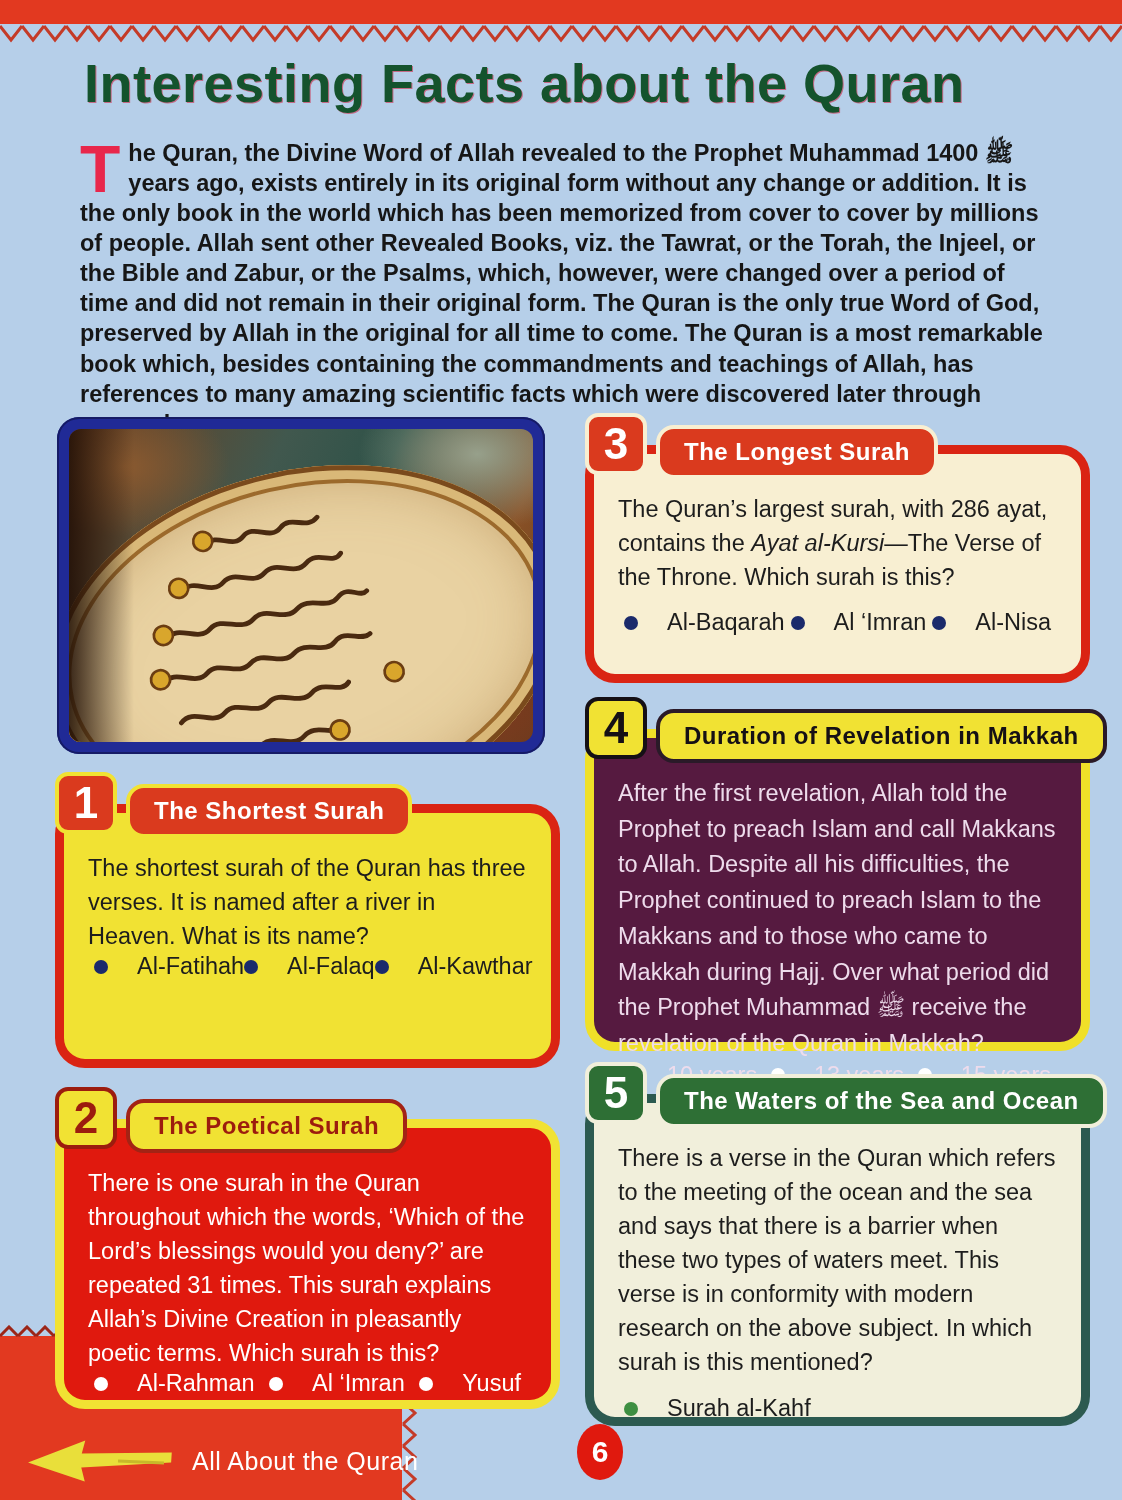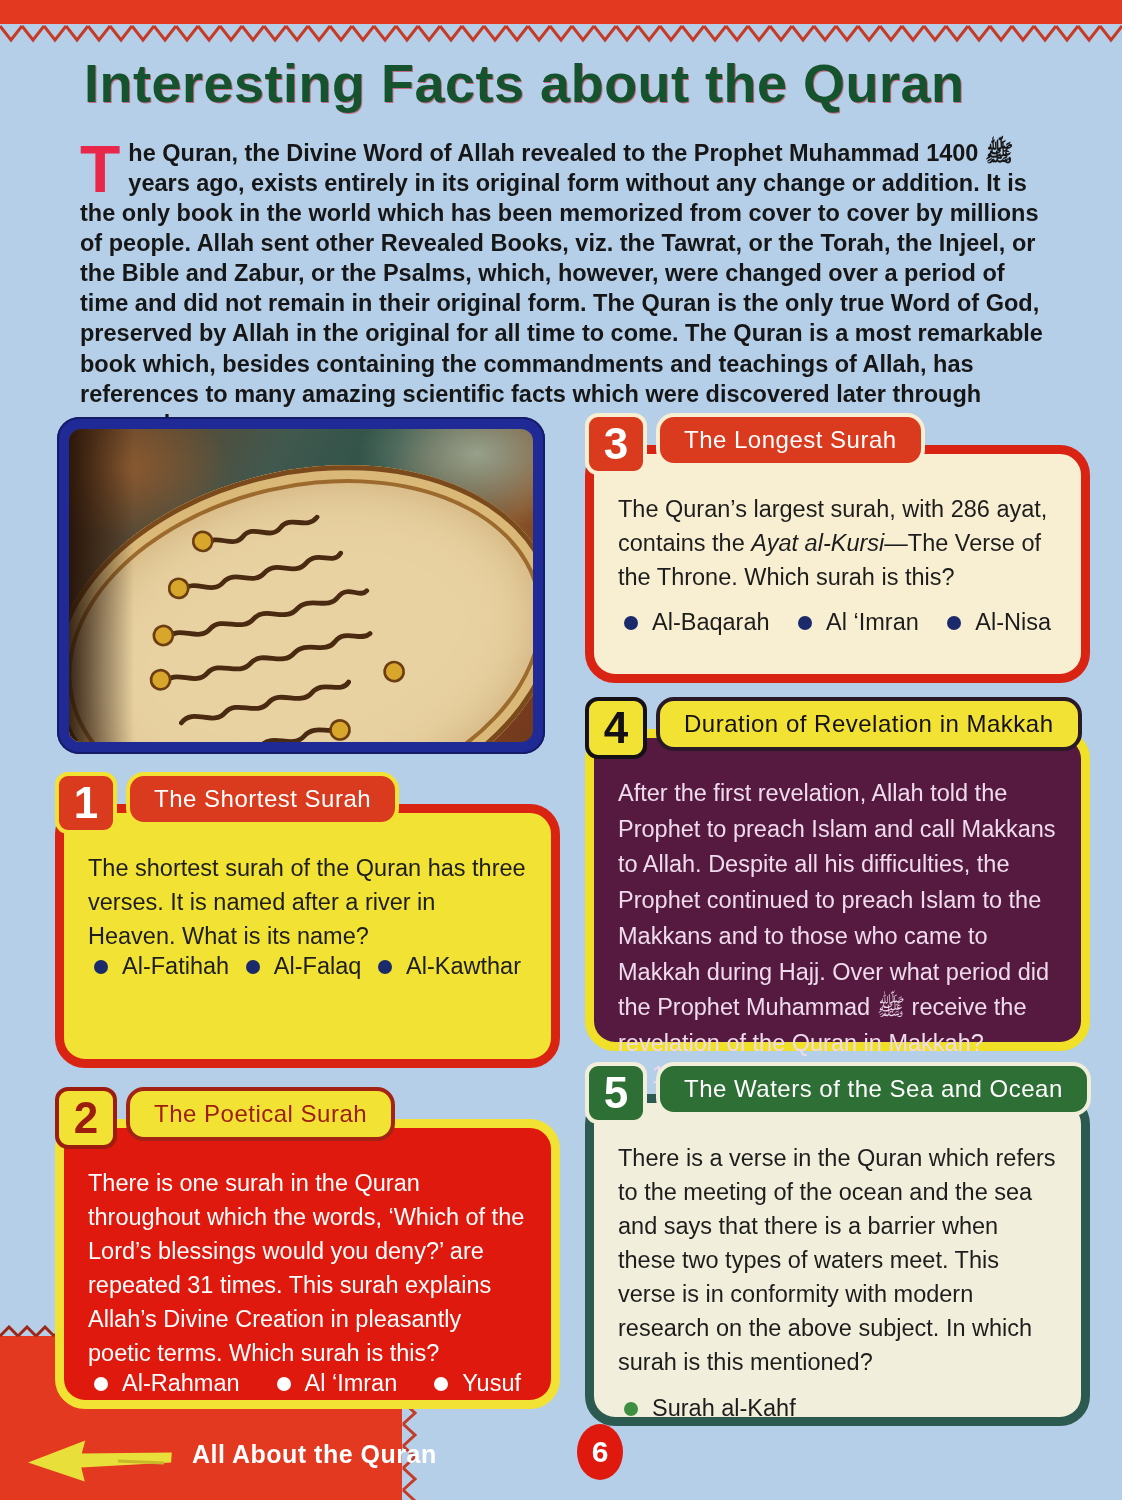--- a/index.html
+++ b/index.html
@@ -60,35 +60,35 @@
   
   .quiz { position:absolute; width:505px; display:flex; flex-direction:column; }
   .tab-row { position:relative; z-index:3; display:flex; align-items:flex-start; gap:9px; height:62px; }
   .num {
     flex:none; width:62px; height:62px; border-radius:13px;
     display:flex; align-items:center; justify-content:center;
     font-size:44px; font-weight:800;
     background:var(--tile-bg); color:var(--tile-text); border:4px solid var(--tile-border);
   }
   .pill {
-    margin-top:0; height:54px; border-radius:18px; padding:0 24px;
+    margin-top:12px; height:54px; border-radius:18px; padding:0 24px;
     display:flex; align-items:center;
-    font-size:24px; font-weight:400; letter-spacing:.5px; white-space:nowrap;
+    font-size:24px; font-weight:700; letter-spacing:.5px; white-space:nowrap;
     background:var(--pill-bg); color:var(--pill-text); border:4px solid var(--pill-border);
   }
   .body {
     position:relative; z-index:1; margin-top:-30px;
     border-radius:30px; border:9px solid var(--body-border);
     background:var(--body-bg); color:var(--body-text);
     padding:38px 24px 70px; display:flex; flex-direction:column;
   }
   .question { font-size:23.5px; line-height:1.45; }
   .options { list-style:none; display:flex; justify-content:space-between; margin-top:auto; padding:0 6px; }
   .options.vertical { flex-direction:column; justify-content:flex-start; margin-top:16px; gap:22px; }
-  .opt { display:flex; align-items:center; gap:14px; }
+  .opt { display:flex; align-items:center; gap:29px; }
   .bullet { flex:none; width:14px; height:14px; border-radius:50%; background:var(--bullet); }
   .opt-label { font-size:23.5px; white-space:nowrap; }
 
   .box1 { left:55px; top:772px; --tile-bg:#da3a1e; --tile-text:#fff; --tile-border:#f1e233;
           --pill-bg:#da3a1e; --pill-text:#fff; --pill-border:#f1e233;
           --body-bg:#f1e233; --body-border:#da2413; --body-text:#1d1d1d; --bullet:#1b2a6b; }
   .box1 .body { height:264px; padding-bottom:92px; }
 
   .box2 { left:55px; top:1087px; z-index:2; --tile-bg:#f1e233; --tile-text:#9c1c0e; --tile-border:#9c1c0e;
           --pill-bg:#f1e233; --pill-text:#9c1c0e; --pill-border:#a32315;
@@ -109,21 +109,21 @@
   .box5 { left:585px; top:1062px; --tile-bg:#2e6f35; --tile-text:#fff; --tile-border:#f1efdb;
           --pill-bg:#2e6f35; --pill-text:#fff; --pill-border:#f1efdb;
           --body-bg:#f1efdb; --body-border:#2c5a50; --body-text:#1d1d1d; --bullet:#3e8f41; }
   .box5 .body { height:332px; padding-bottom:24px; }
 
   
   .footer-red { position:absolute; left:0; top:1336px; width:402px; height:164px; background:#e23920; z-index:1; }
   .footer-zz-top { position:absolute; left:0; top:-11px; width:100%; height:12px; }
   .footer-zz-right { position:absolute; right:-17px; top:0; width:18px; height:100%; }
   .footer-arrow { position:absolute; left:22px; top:96px; width:152px; height:56px; }
-  .footer-label { position:absolute; left:192px; top:104px; color:#fff; font-size:25px; font-weight:700; letter-spacing:.5px; white-space:nowrap; }
+  .footer-label { position:absolute; left:192px; top:111px; color:#fff; font-size:25px; font-weight:400; letter-spacing:.5px; white-space:nowrap; }
   .page-num {
     position:absolute; left:577px; top:1424px; width:46px; height:56px; z-index:2;
     background:#e0190e; border-radius:50%; color:#fff; font-size:30px; font-weight:800;
     display:flex; align-items:center; justify-content:center;
   }
   i { font-style:italic; }
 </style>
 </head>
 <body>
 

